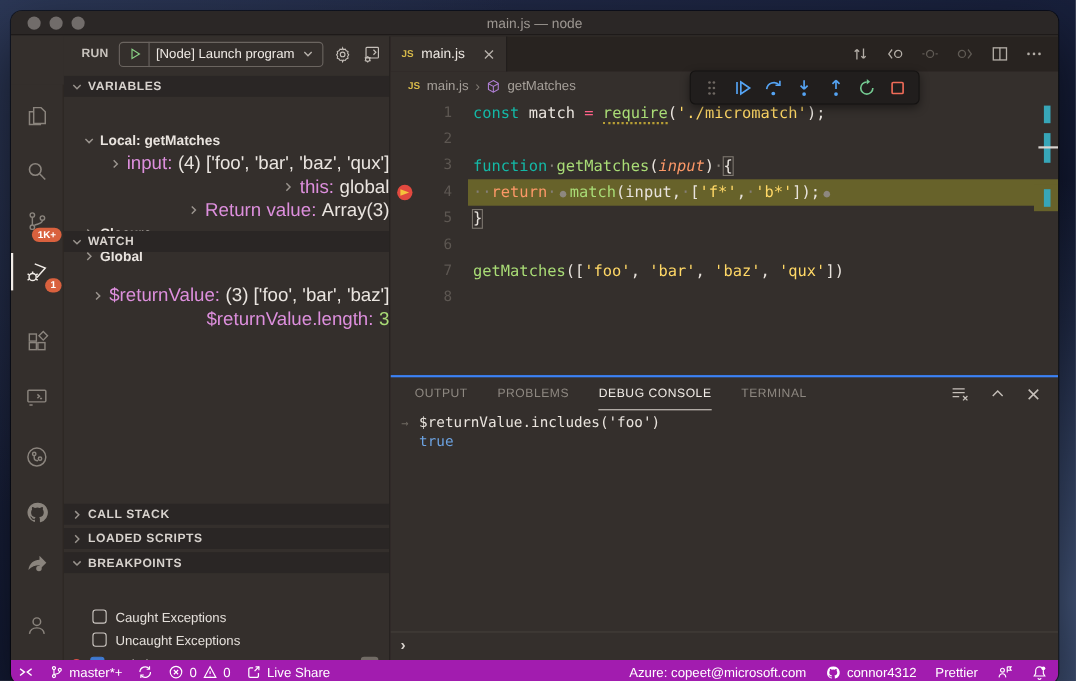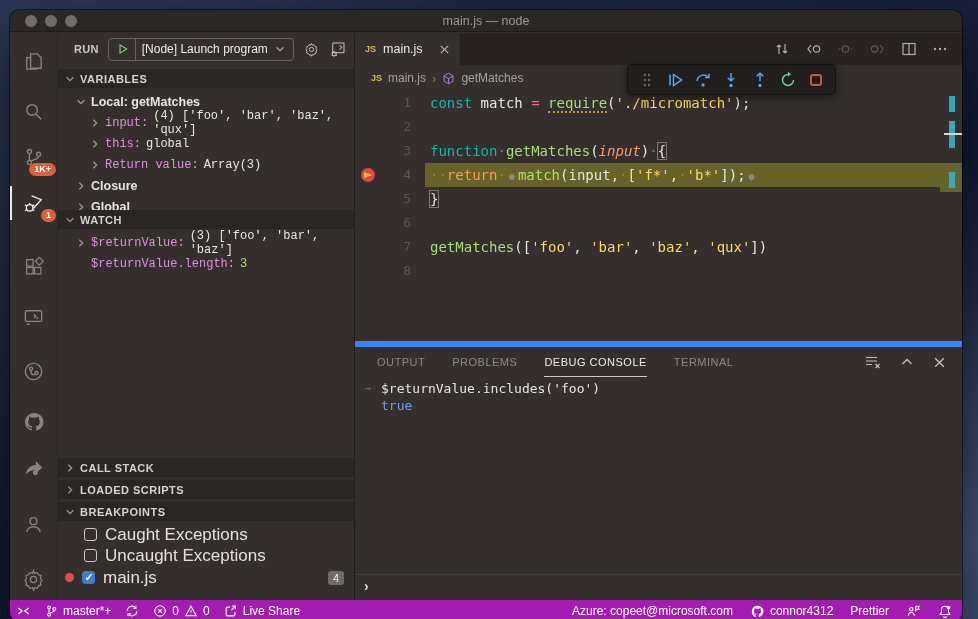--- a/index.html
+++ b/index.html
@@ -18,44 +18,44 @@
     box-shadow: 0 24px 60px rgba(0,0,0,.65), 0 0 0 1px rgba(0,0,0,.55);
   }
   
   .titlebar { position: absolute; top:0; left:0; right:0; height: 22px; background:#2b2726; border-bottom:1px solid #1d1a19; }
   .traffic { position:absolute; left:15px; top:5px; display:flex; gap:8px; }
   .tl { width:12px; height:12px; border-radius:50%; background:#716c6a; }
   .win-title { text-align:center; line-height:22px; font-size:12.5px; color:#9d9792; }
   
   .wbody { position:absolute; top:23px; left:0; right:0; bottom:22px; display:flex; }
   
-  .activitybar { width:48px; flex:none; position:relative; background:#342f2c; border-right:1px solid #2b2624; }
+  .activitybar { width:48px; flex:none; position:relative; background:#342f2c; border-right:1px solid #2b2624;margin-top:44px; }
   .ab-item { position:absolute; left:0; width:47px; height:40px; display:flex; align-items:center; justify-content:center; color:#8a847d; cursor:pointer; }
   .ab-item.active { color:#f1ece7; }
   .ab-item.active::before { content:""; position:absolute; left:0; top:3px; bottom:3px; width:2px; background:#f1ece7; }
   .ab-badge { position:absolute; right:1px; bottom:1px; background:#d9613e; color:#fff; font-size:9px; font-weight:bold; border-radius:9px; padding:2px 5px; line-height:1; }
   
   .sidebar { width:297px; flex:none; position:relative; background:#342f2c; border-right:1px solid #201d1b; color:#dad5d0; overflow:hidden; }
   .runbar { position:absolute; top:0; left:0; right:0; height:32px; display:flex; align-items:center; padding-left:16px; gap:9px; }
   .run-label { font-size:11px; font-weight:bold; color:#c9c4be; letter-spacing:.3px; }
   .run-select { height:23px; border:1px solid #6b6560; border-radius:4px; display:flex; align-items:center; padding:0 8px; gap:7px; font-size:12px; color:#eee9e4; cursor:pointer; }
   .run-sep { width:1px; height:23px; background:#6b6560; margin:0 -1px; }
   .icon-btn { color:#c6c0ba; display:flex; align-items:center; cursor:pointer; }
   .sec-hdr { position:absolute; left:0; right:0; height:19px; background:#2a2625; display:flex; align-items:center; gap:5px; padding-left:7px; font-size:11px; font-weight:bold; letter-spacing:.5px; color:#d7d2cd; cursor:pointer; z-index:2; }
-  .row { position:absolute; left:0; right:0; height:21px; display:flex; align-items:center; gap:5px; }
-  .mono { font-family:Liberation Mono, monospace; font-size:12px; }
+  .row { position:absolute; left:0; right:0; height:21px; display:flex; align-items:center; gap:5px;margin-top:26px; }
+  .mono { font-family:Liberation Sans, sans-serif; font-size:17px;justify-content:flex-end; }
   .vname { color:#dd8fdd; } .vval { color:#eae5e0; } .vnum { color:#a9dc76; }
   .scope-label { font-size:12.5px; font-weight:bold; color:#e8e3de; }
   .tw { flex:none; color:#9a948e; display:flex; }
   .cb { width:13px; height:13px; border:1.4px solid #cfcac5; border-radius:3px; flex:none; position:relative; background:transparent; }
   .cb.checked { background:#3f7ad2; border-color:#3f7ad2; }
   .cb.checked::after { content:"✓"; position:absolute; left:1.5px; top:-1.5px; color:#fff; font-size:11px; font-weight:bold; }
   .bp-dot { width:9px; height:9px; border-radius:50%; background:#e0504a; flex:none; }
   .count-badge { margin-left:auto; margin-right:10px; background:#716b65; color:#fff; font-size:10.5px; border-radius:3px; padding:1px 5px; }
-  .bp-label { font-size:17px; color:#e4dfda; }
+  .bp-label { font-size:12px; color:#e4dfda; }
   
   .editor { flex:1; position:relative; background:#342f2c; overflow:hidden; }
   .tabbar { position:absolute; top:0; left:0; right:0; height:32px; background:#282320; display:flex; align-items:stretch; }
   .tab { width:106px; background:#342f2c; display:flex; align-items:center; gap:7px; padding:0 10px; border-right:1px solid #211d1c; cursor:pointer; }
   .tab-label { font-size:12.5px; color:#ece7e2; }
   .js-badge { color:#d7ba4a; font-size:9px; font-weight:bold; }
   .editor-actions { margin-left:auto; display:flex; align-items:center; gap:15px; padding-right:14px; color:#b3ada6; }
   .editor-actions .dim { color:#5f5a54; }
   .breadcrumb { position:absolute; top:32px; left:0; right:0; height:26px; display:flex; align-items:center; gap:6px; padding-left:16px; font-size:12px; color:#a6a09a; }
   .bc-sep { color:#7e7872; font-size:13px; }
@@ -78,21 +78,21 @@
   .tok-op { color:#ff6188; } .tok-str { color:#ffd866; }
   .tok-param { color:#fc9867; font-style:italic; }
   .tok-ret { color:#fc9867; }
   .tok-ws { color:#857f77; }
   .tok-bpdot { color:#8d877e; font-size:10px; padding:0 3px; }
   .tok-boxed { outline:1px solid #7c766e; }
   .tok-link { border-bottom:2px dotted #b89f35; padding-bottom:0px; }
   
   .orm { position:absolute; z-index:3; }
   
-  .panel { position:absolute; top:308px; left:0; right:0; bottom:0; border-top:6px solid #3b82f6; background:#342f2c; }
+  .panel { position:absolute; top:308px; left:0; right:0; bottom:0; border-top:2px solid #3b82f6; background:#342f2c; }
   .panel-tabs { height:30px; display:flex; align-items:stretch; gap:27px; padding-left:22px; font-size:11px; letter-spacing:.5px; color:#8e8881; }
   .ptab { display:flex; align-items:center; cursor:pointer; border-bottom:1px solid transparent; }
   .ptab.active { color:#f0ebe6; border-bottom:1px solid #cfc9c3; }
   .panel-actions { margin-left:auto; display:flex; align-items:center; gap:19px; padding-right:16px; color:#c5bfb9; }
   .console { position:absolute; top:33px; left:0; right:0; font-family:"DejaVu Sans Mono", monospace; font-size:13px; }
   .expr-row { display:flex; height:17px; line-height:17px; }
   .console-gutter { width:26px; text-align:center; color:#6e6861; font-size:11px; flex:none; }
   .expr { color:#e9e4de; }
   .result { color:#6ca2e0; padding-left:26px; height:17px; line-height:17px; }
   .console-input { position:absolute; bottom:4px; left:0; right:0; height:22px; border-top:1px solid #44403a; display:flex; align-items:center; cursor:text; }

